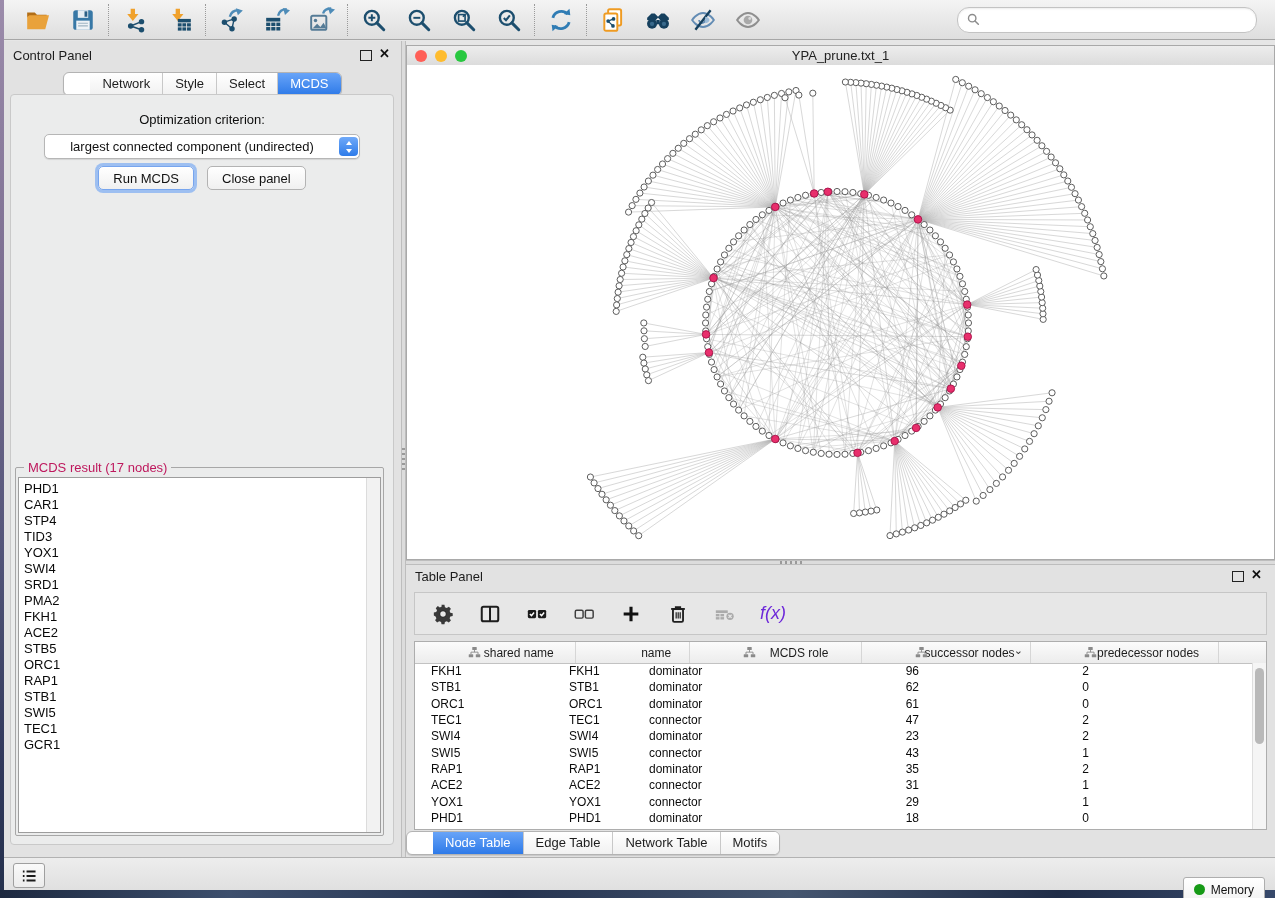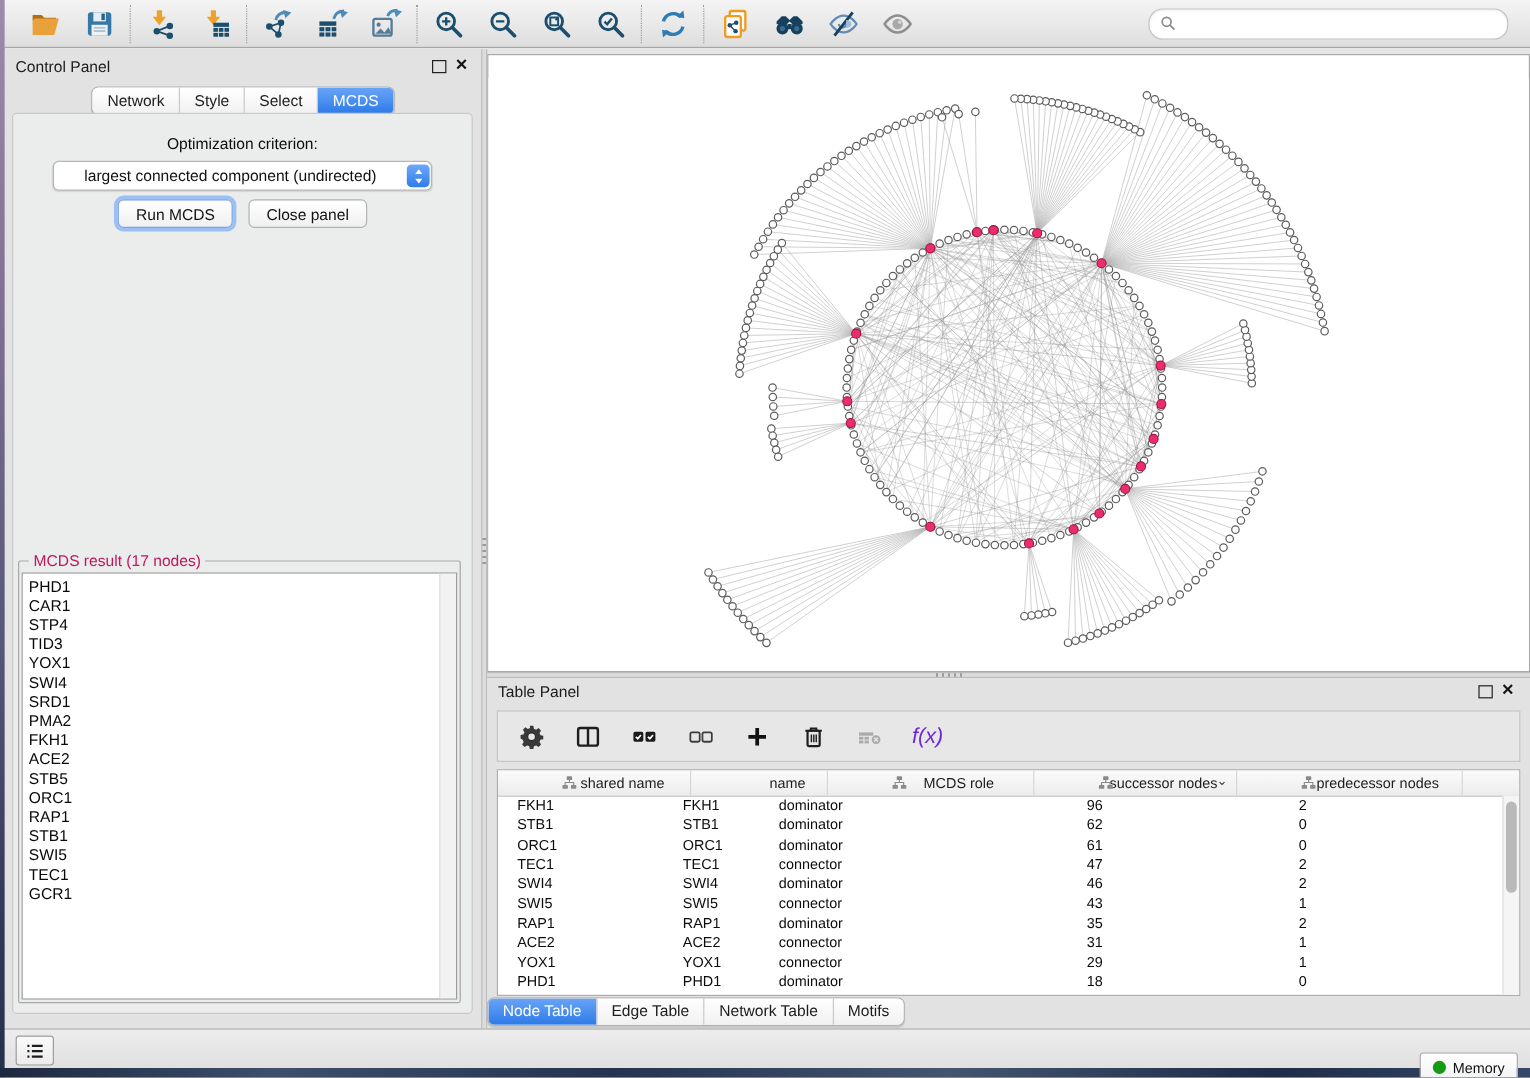--- a/index.html
+++ b/index.html
@@ -28,21 +28,21 @@
   .panel-title{font-size:13px;color:#1c1c1c;}
   #cp-title{left:9px;top:7px;}
   .float-icon{width:10px;height:9px;border:1.6px solid #222;display:inline-block;}
   .close-x{font-size:13px;font-weight:bold;color:#111;line-height:10px;}
   #cp-float{right:29px;top:9px;} #cp-close{right:11px;top:8px;}
 
   .seg{display:inline-flex;border:1px solid #b3b3b3;border-radius:6px;overflow:hidden;background:#fff;
     box-shadow:0 1px 1px rgba(0,0,0,.12);}
   .seg .tab{padding:3px 12px 4px;font-size:13px;color:#1d1d1d;background:linear-gradient(#ffffff,#f1f1f1);
     border-left:1px solid #c8c8c8;white-space:nowrap;}
-  .seg .tab:first-child{border-left:none;}
+  .seg .tab:first-child{border-left:none;margin-left:26px;}
   .seg .tab.active{background:linear-gradient(#68a4f8,#2e7ae8);color:#fff;}
   #cp-tabs-wrap{left:0;right:0;top:31px;text-align:center;}
 
   #cp-box{left:6px;right:7px;top:53px;bottom:12px;background:#ebecec;border:1px solid #c9c9c9;border-radius:4px;}
   #opt-label{left:0;right:0;top:17px;text-align:center;font-size:13px;color:#0d0d0d;}
   #criterion-select{left:50%;transform:translateX(-50%);top:39px;width:314px;height:23px;background:#fff;
     border:1px solid #b6b6b6;border-radius:5px;box-shadow:0 1px 1px rgba(0,0,0,.1);display:flex;align-items:center;}
   #criterion-value{flex:1;text-align:center;font-size:13px;color:#111;}
   #select-stepper{width:19px;height:19px;margin-right:1px;border-radius:4px;background:linear-gradient(#6fa9f9,#2f7ce9);
     display:flex;align-items:center;justify-content:center;}
@@ -346,20 +346,26 @@
           <div id="mcds-scroll"></div>
         </div>
       </div>
     </div>
   </div>
 
   <div class="abs" id="v-split"></div>
   <div class="abs" id="v-grip"></div>
 
   <div class="abs" id="net-window">
+    <div id="net-titlebar">
+      <span class="tl" id="tl-red" style="left: 8px; background: rgb(255, 95, 87);"></span>
+      <span class="tl" id="tl-yellow" style="left: 28px; background: rgb(254, 188, 46);"></span>
+      <span class="tl" id="tl-green" style="left: 48px; background: rgb(40, 200, 64);"></span>
+      <span id="net-title">YPA_prune.txt_1</span>
+    </div>
     <div id="net-canvas"><svg viewBox="0 0 869 496" width="867" height="494">
           <line x1="369.0" y1="142.5" x2="554.4" y2="212.2" stroke="#8f8f8f" stroke-width="0.7" stroke-opacity="0.38"></line>
           <line x1="369.0" y1="142.5" x2="322.4" y2="184.0" stroke="#8f8f8f" stroke-width="0.7" stroke-opacity="0.38"></line>
           <line x1="369.0" y1="142.5" x2="529.8" y2="171.5" stroke="#8f8f8f" stroke-width="0.7" stroke-opacity="0.38"></line>
           <line x1="369.0" y1="142.5" x2="310.6" y2="204.8" stroke="#8f8f8f" stroke-width="0.7" stroke-opacity="0.38"></line>
           <line x1="369.0" y1="142.5" x2="301.2" y2="282.8" stroke="#8f8f8f" stroke-width="0.7" stroke-opacity="0.38"></line>
           <line x1="369.0" y1="142.5" x2="310.6" y2="313.2" stroke="#8f8f8f" stroke-width="0.7" stroke-opacity="0.38"></line>
           <line x1="369.0" y1="142.5" x2="562.8" y2="267.0" stroke="#8f8f8f" stroke-width="0.7" stroke-opacity="0.38"></line>
           <line x1="369.0" y1="142.5" x2="362.7" y2="146.0" stroke="#8f8f8f" stroke-width="0.7" stroke-opacity="0.38"></line>
           <line x1="369.0" y1="142.5" x2="524.3" y2="165.7" stroke="#8f8f8f" stroke-width="0.7" stroke-opacity="0.38"></line>
@@ -1235,21 +1241,21 @@
             <span class="td c0">TEC1</span>
             <span class="td c1">TEC1</span>
             <span class="td c2">connector</span>
             <span class="td c3 num">47</span>
             <span class="td c4 num">2</span>
           </div>
           <div class="tr">
             <span class="td c0">SWI4</span>
             <span class="td c1">SWI4</span>
             <span class="td c2">dominator</span>
-            <span class="td c3 num">46</span>
+            <span class="td c3 num">23</span>
             <span class="td c4 num">2</span>
           </div>
           <div class="tr">
             <span class="td c0">SWI5</span>
             <span class="td c1">SWI5</span>
             <span class="td c2">connector</span>
             <span class="td c3 num">43</span>
             <span class="td c4 num">1</span>
           </div>
           <div class="tr">

